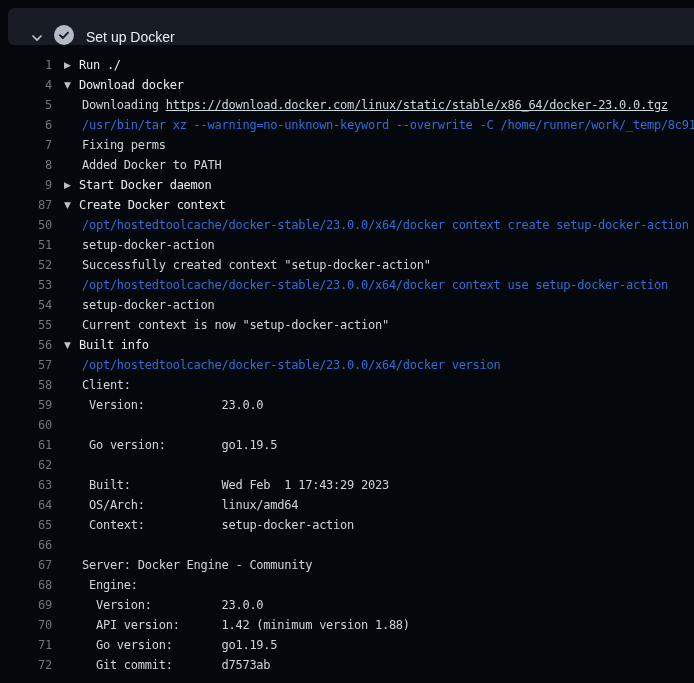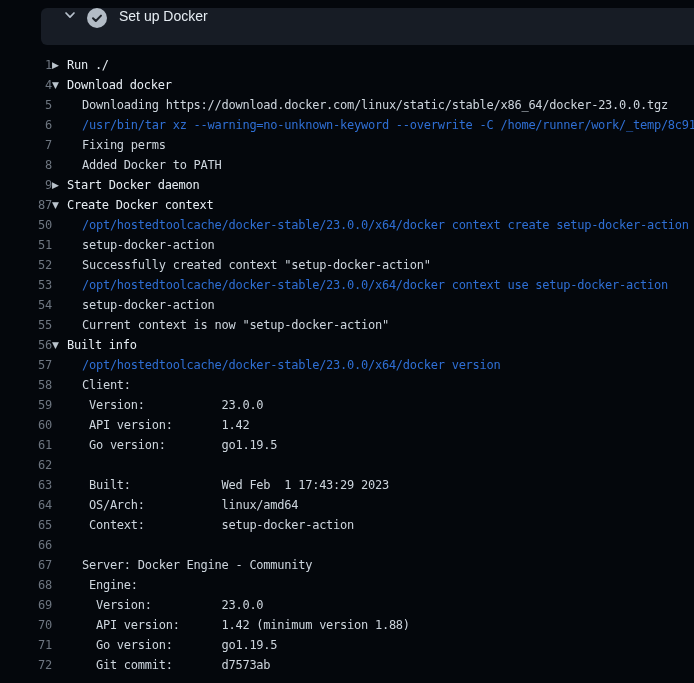--- a/index.html
+++ b/index.html
@@ -8,23 +8,22 @@
     width:694px;height:683px;
     overflow:hidden;
     background:var(--page_bg,#04070c);
     font-family:"Liberation Sans","DejaVu Sans",sans-serif;
   }
   
   .step-header{
     position:absolute;left:8px;top:8px;right:0;height:37px;
     background:var(--header_bg,#171c25);
     border-radius:6px 0 0 6px;
-    display:flex;align-items:flex-start;
+    display:flex;align-items:flex-end;
     cursor:pointer;
-    margin-left:33px;
   }
   .chev{
     width:14px;height:14px;margin-left:22px;flex:none;
     display:flex;align-items:center;justify-content:center;
   }
   .status-circle{
     width:20px;height:20px;margin-left:10px;flex:none;
     display:flex;align-items:center;justify-content:center;
   }
   .step-title{
@@ -44,29 +43,29 @@
     display:flex;height:20px;line-height:20px;white-space:pre;
   }
   .gutter{
     flex:none;display:inline-block;width:52px;text-align:right;
     color:var(--line_number,#6e7681);
     cursor:pointer;
   }
   .content{white-space:pre;color:var(--text,#cdd5dd);}
   .content.plain,.content.rich{margin-left:30px;}
   .content.command{margin-left:30px;color:var(--command_blue,#2f6fd4);}
-  .content.group{color:var(--title,#e6edf3);cursor:pointer;}
+  .content.group{margin-left:12px;color:var(--title,#e6edf3);cursor:pointer;}
   .caret{
     display:inline-block;width:15px;
     font-family:"DejaVu Sans",sans-serif;
     font-size:9px;letter-spacing:0;
     color:var(--caret,#bac3cc);
     vertical-align:top;
   }
-  .seg-link{color:var(--text,#cdd5dd);cursor:pointer;}
+  .seg-link{color:var(--text,#cdd5dd);text-decoration:underline;cursor:pointer;}
 </style>
 </head>
 <body>
 
 <div class="viewport">
 
   <div class="step-header">
     <span class="chev">
       <svg width="14" height="14" viewBox="0 0 14 14">
         <polyline points="3,5 7,9.2 11,5" fill="none" stroke="#b7c1cc" stroke-width="1.7" stroke-linecap="round" stroke-linejoin="round"></polyline>
@@ -93,21 +92,21 @@
       <div class="row"><span class="gutter">50</span><span class="content command">/opt/hostedtoolcache/docker-stable/23.0.0/x64/docker context create setup-docker-action</span></div>
       <div class="row"><span class="gutter">51</span><span class="content plain">setup-docker-action</span></div>
       <div class="row"><span class="gutter">52</span><span class="content plain">Successfully created context "setup-docker-action"</span></div>
       <div class="row"><span class="gutter">53</span><span class="content command">/opt/hostedtoolcache/docker-stable/23.0.0/x64/docker context use setup-docker-action</span></div>
       <div class="row"><span class="gutter">54</span><span class="content plain">setup-docker-action</span></div>
       <div class="row"><span class="gutter">55</span><span class="content plain">Current context is now "setup-docker-action"</span></div>
       <div class="row"><span class="gutter">56</span><span class="content group"><span class="caret">▼</span><span>Built info</span></span></div>
       <div class="row"><span class="gutter">57</span><span class="content command">/opt/hostedtoolcache/docker-stable/23.0.0/x64/docker version</span></div>
       <div class="row"><span class="gutter">58</span><span class="content plain">Client:</span></div>
       <div class="row"><span class="gutter">59</span><span class="content plain"> Version:           23.0.0</span></div>
-      <div class="row"><span class="gutter">60</span><span class="content plain"> API version:       1.42</span></div>
+      <div class="row"><span class="gutter">60</span></div>
       <div class="row"><span class="gutter">61</span><span class="content plain"> Go version:        go1.19.5</span></div>
       <div class="row"><span class="gutter">62</span></div>
       <div class="row"><span class="gutter">63</span><span class="content plain"> Built:             Wed Feb  1 17:43:29 2023</span></div>
       <div class="row"><span class="gutter">64</span><span class="content plain"> OS/Arch:           linux/amd64</span></div>
       <div class="row"><span class="gutter">65</span><span class="content plain"> Context:           setup-docker-action</span></div>
       <div class="row"><span class="gutter">66</span><span class="content plain"></span></div>
       <div class="row"><span class="gutter">67</span><span class="content plain">Server: Docker Engine - Community</span></div>
       <div class="row"><span class="gutter">68</span><span class="content plain"> Engine:</span></div>
       <div class="row"><span class="gutter">69</span><span class="content plain">  Version:          23.0.0</span></div>
       <div class="row"><span class="gutter">70</span><span class="content plain">  API version:      1.42 (minimum version 1.88)</span></div>

